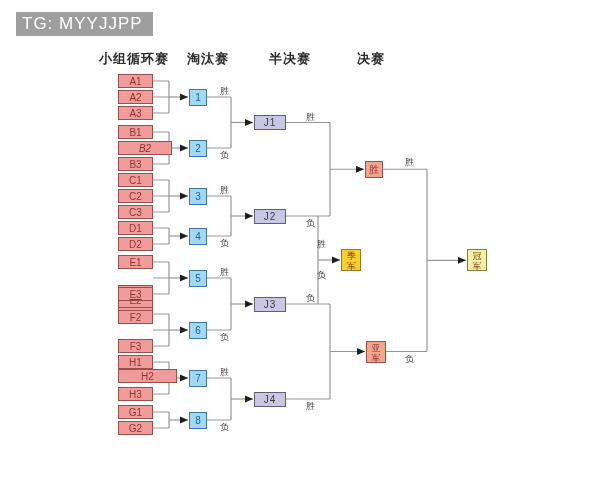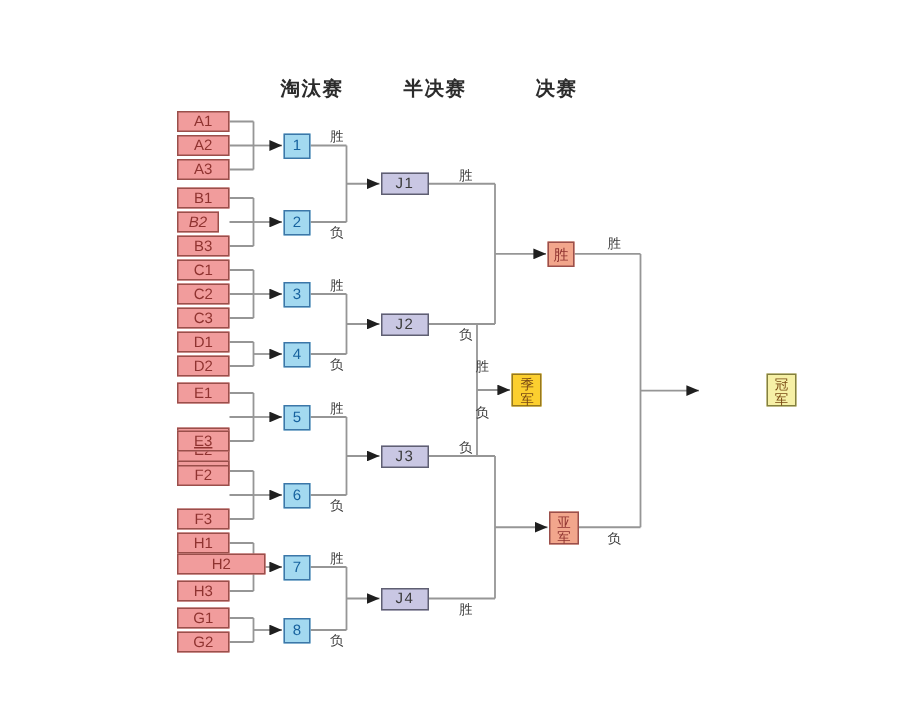--- a/index.html
+++ b/index.html
@@ -35,21 +35,23 @@
   .stack {
     display:block; font-size:9px; line-height:10px; text-align:center;
     word-break:break-all; padding:1px 4px 0 4px; white-space:normal;
   }
   .elabel { position:absolute; font-size:9px; line-height:10px; color:#3c3c3c; }
 </style>
 </head>
 <body>
 
 <div id="stage" style="--team-fill: #f19c9c; --team-border: #9a4f4b; --team-text: #8f3330; --ko-fill: #a3d9f0; --ko-border: #3c77a8; --ko-text: #17629e; --sf-fill: #c9c7e3; --sf-border: #5f5f72; --sf-text: #3a3a3a; --win-fill: #f2a68c; --gold-fill: #fccf2f; --gold-border: #96781e; --gold-text: #7a4a14; --pale-fill: #f6f0a6; --pale-border: #83803f; --wm-bg: #9e9e9e; --wm-bg2: #a9a9a9;">
+  <div id="watermark-tag">TG: MYYJJPP</div>
 
+  <div class="col-head" style="left:99px;">小组循环赛</div>
   <div class="col-head" style="left:187px;">淘汰赛</div>
   <div class="col-head" style="left:269px;">半决赛</div>
   <div class="col-head" style="left:357px;">决赛</div>
 
   <svg id="bracket-lines" width="600" height="480">
       <defs>
         <marker id="arr" markerWidth="7" markerHeight="6" refX="7" refY="3" orient="auto">
      <path d="M0,0 L7,3 L0,6 z" fill="#1f1f1f"></path>
         </marker>
       </defs>
@@ -71,21 +73,21 @@
       <path d="M318 260L340 260" fill="none" stroke="#969696" stroke-width="1.2" marker-end="url(#arr)"></path>
       <path d="M427 260.375L466 260.375" fill="none" stroke="#969696" stroke-width="1.2" marker-end="url(#arr)"></path>
     </svg>
 
   <div id="boxes">
       <div class="box team" style="left: 118px; top: 74px; width: 35px; height: 14px;">A1</div>
       <div class="box team" style="left: 118px; top: 90px; width: 35px; height: 14px;">A2</div>
       <div class="box team" style="left: 118px; top: 106px; width: 35px; height: 14px;">A3</div>
       <div class="box ko" style="left: 189px; top: 89px; width: 18px; height: 17px;">1</div>
       <div class="box team" style="left: 118px; top: 125px; width: 35px; height: 14px;">B1</div>
-      <div class="box team" style="left: 118px; top: 141px; width: 28px; height: 14px; font-style: italic;">B2</div>
+      <div class="box team" style="left: 118px; top: 141px; width: 54px; height: 14px; font-style: italic;">B2</div>
       <div class="box team" style="left: 118px; top: 157px; width: 35px; height: 14px;">B3</div>
       <div class="box ko" style="left: 189px; top: 140px; width: 18px; height: 17px;">2</div>
       <div class="box team" style="left: 118px; top: 173px; width: 35px; height: 14px;">C1</div>
       <div class="box team" style="left: 118px; top: 189px; width: 35px; height: 14px;">C2</div>
       <div class="box team" style="left: 118px; top: 205px; width: 35px; height: 14px;">C3</div>
       <div class="box ko" style="left: 189px; top: 188px; width: 18px; height: 17px;">3</div>
       <div class="box team" style="left: 118px; top: 221px; width: 35px; height: 14px;">D1</div>
       <div class="box team" style="left: 118px; top: 237px; width: 35px; height: 14px;">D2</div>
       <div class="box ko" style="left: 189px; top: 228px; width: 18px; height: 17px;">4</div>
       <div class="box team" style="left: 118px; top: 255px; width: 35px; height: 14px;">E1</div>
@@ -103,21 +105,21 @@
       <div class="box team" style="left: 118px; top: 405px; width: 35px; height: 14px;">G1</div>
       <div class="box team" style="left: 118px; top: 421px; width: 35px; height: 14px;">G2</div>
       <div class="box ko" style="left: 189px; top: 412px; width: 18px; height: 17px;">8</div>
       <div class="box sf" style="left: 254px; top: 115px; width: 32px; height: 15px;">J1</div>
       <div class="box sf" style="left: 254px; top: 209px; width: 32px; height: 15px;">J2</div>
       <div class="box sf" style="left: 254px; top: 297px; width: 32px; height: 15px;">J3</div>
       <div class="box sf" style="left: 254px; top: 392px; width: 32px; height: 15px;">J4</div>
       <div class="box fin-salmon" style="left: 365px; top: 161px; width: 18px; height: 17px;">胜</div>
       <div class="box fin-salmon stack" style="left: 366px; top: 341px; width: 20px; height: 22px;">亚军</div>
       <div class="box fin-gold stack" style="left: 341px; top: 249px; width: 20px; height: 22px; text-align: right;">季军</div>
-      <div class="box fin-pale stack" style="left: 467px; top: 249px; width: 20px; height: 22px; margin-left: 44px;">冠军</div>
+      <div class="box fin-pale stack" style="left: 467px; top: 249px; width: 20px; height: 22px;">冠军</div>
       <div class="elabel" style="left: 220px; top: 86px;">胜</div>
       <div class="elabel" style="left: 220px; top: 150px;">负</div>
       <div class="elabel" style="left: 220px; top: 185px;">胜</div>
       <div class="elabel" style="left: 220px; top: 238px;">负</div>
       <div class="elabel" style="left: 220px; top: 267px;">胜</div>
       <div class="elabel" style="left: 220px; top: 332px;">负</div>
       <div class="elabel" style="left: 220px; top: 367px;">胜</div>
       <div class="elabel" style="left: 220px; top: 422px;">负</div>
       <div class="elabel" style="left: 306px; top: 112px;">胜</div>
       <div class="elabel" style="left: 306px; top: 218px;">负</div>

